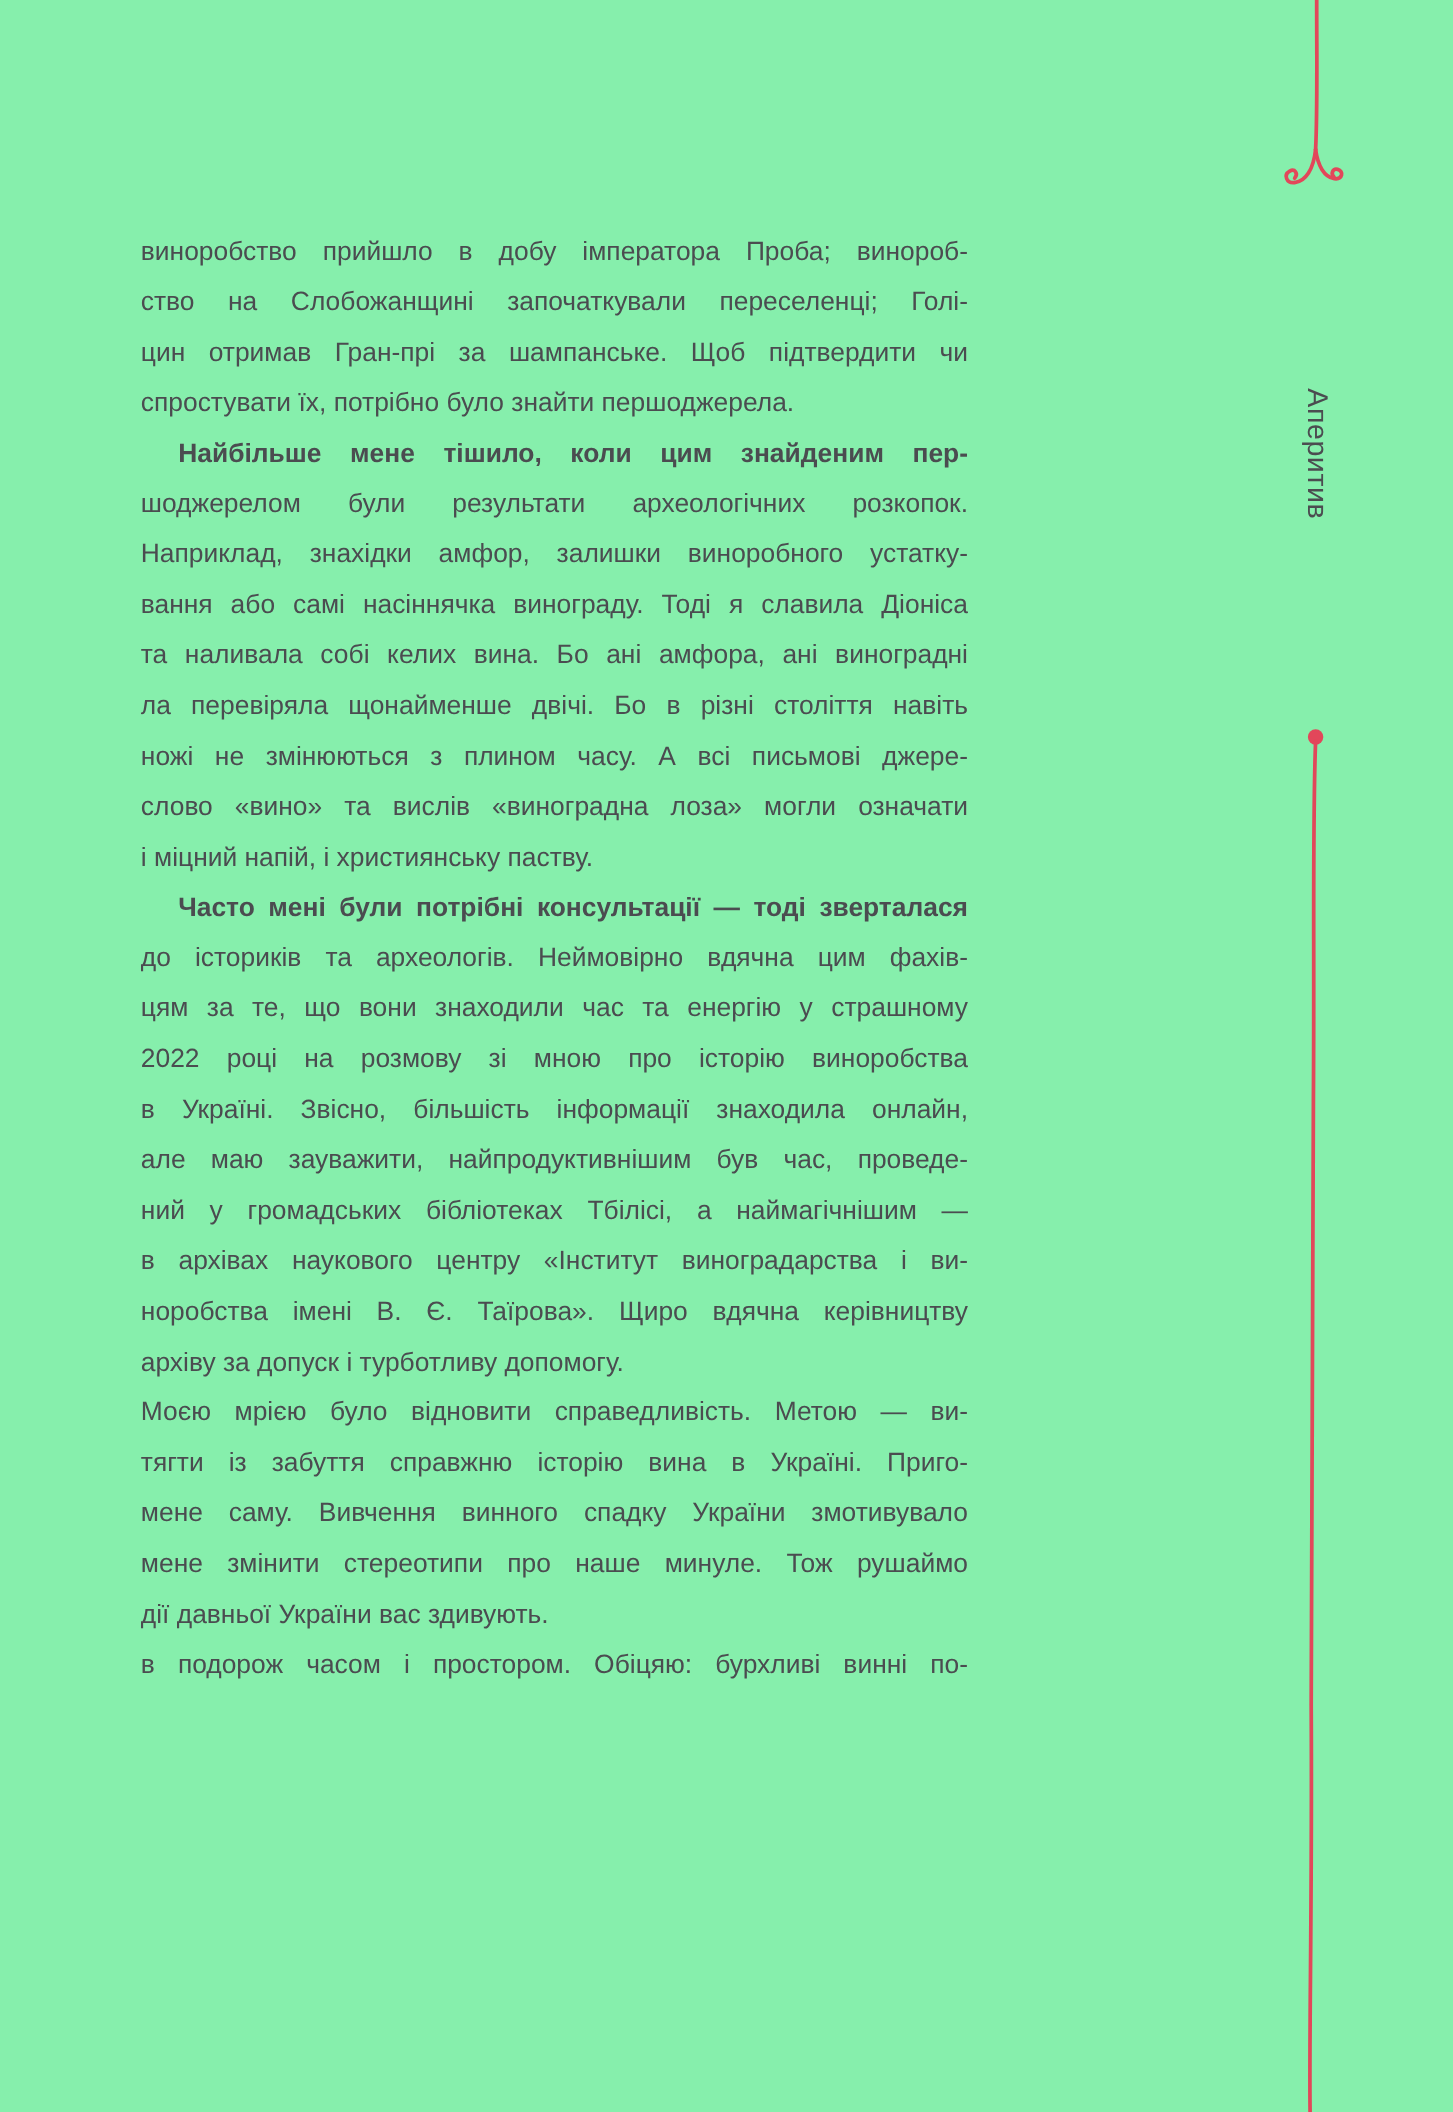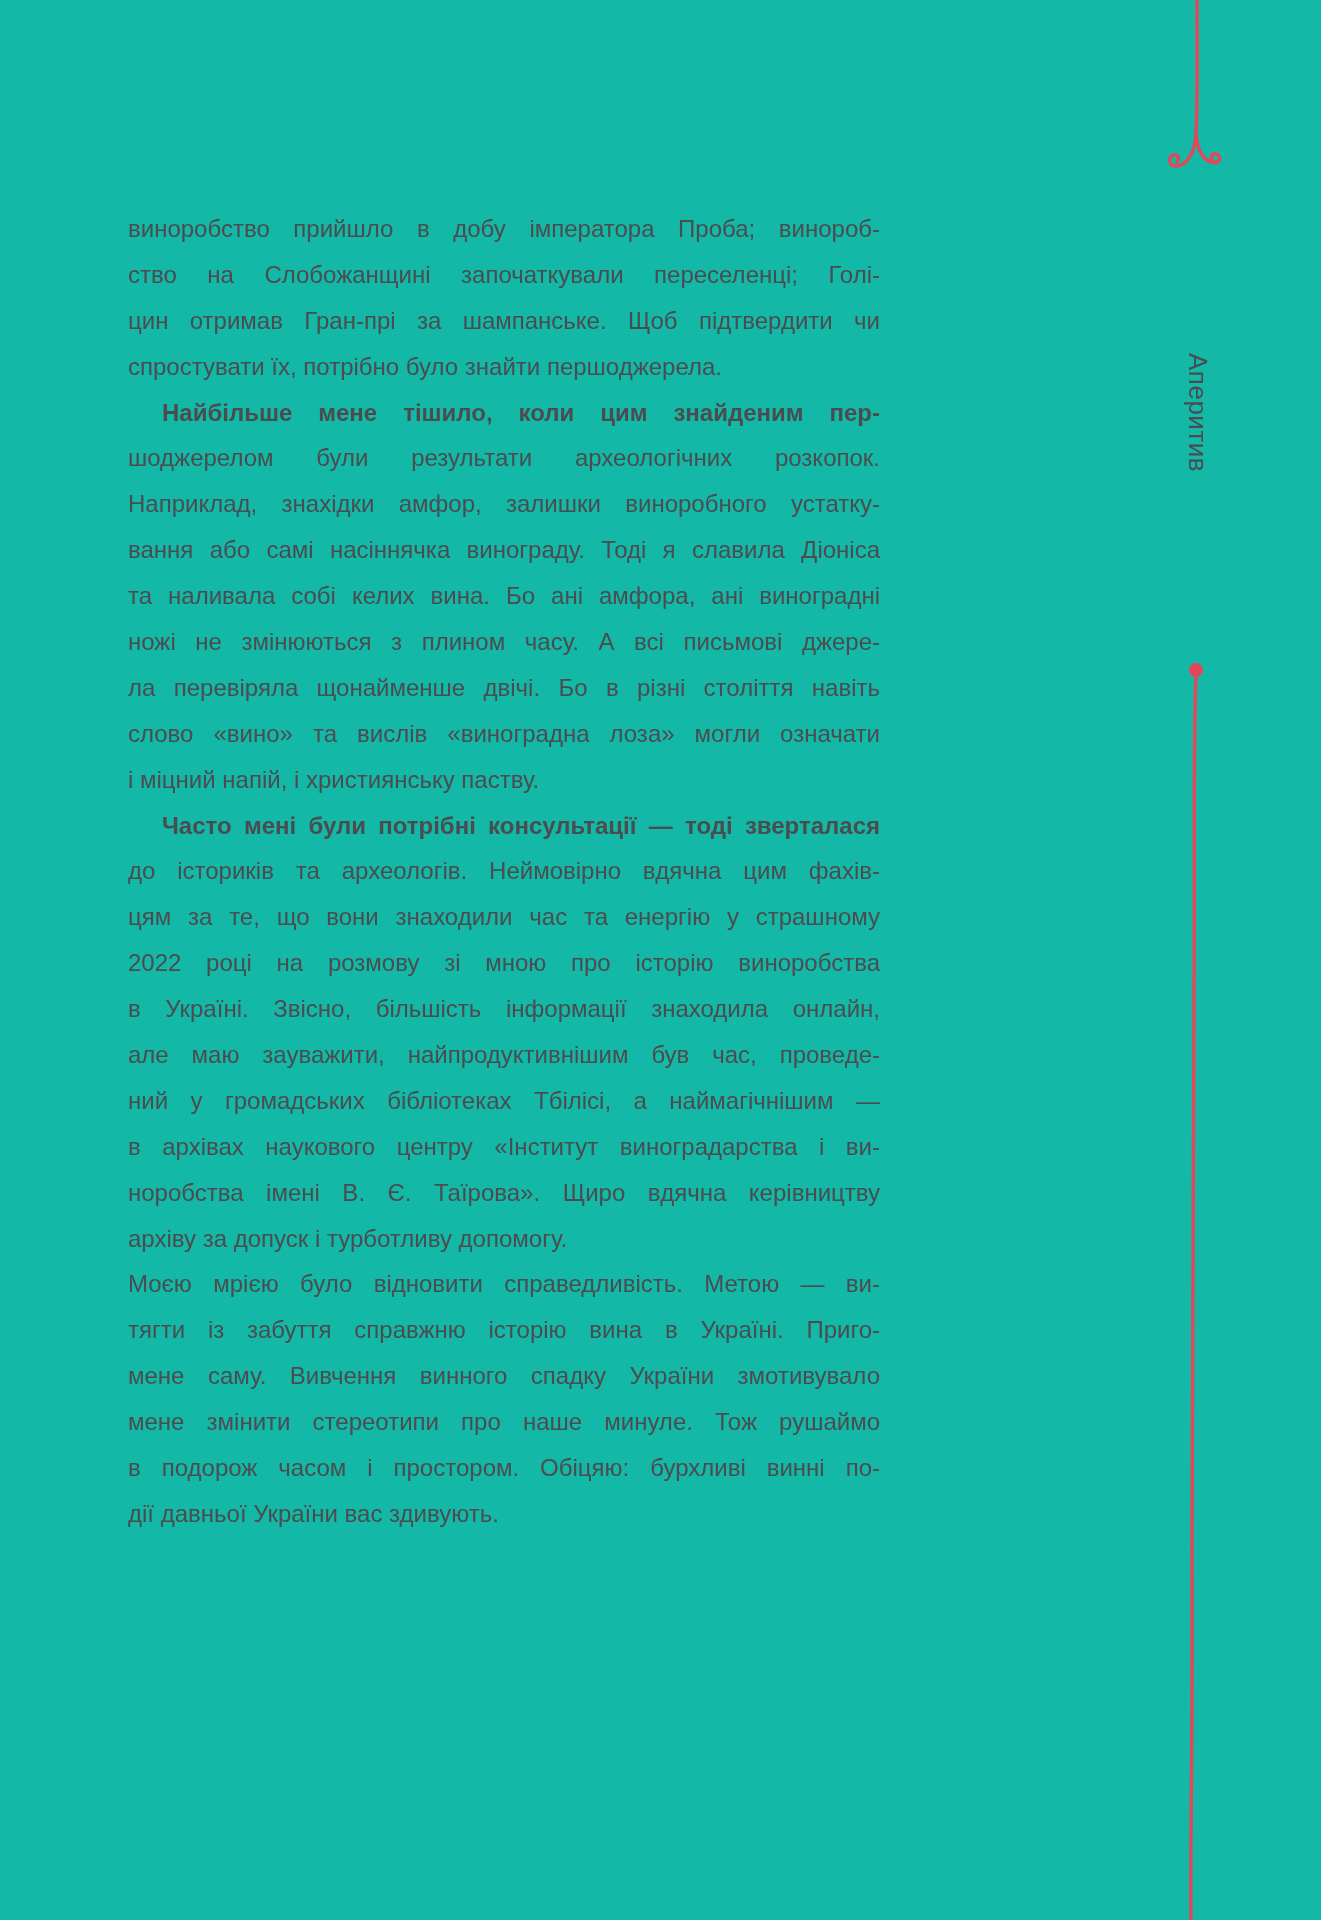--- a/index.html
+++ b/index.html
@@ -1,21 +1,21 @@
 <!DOCTYPE html>
 <html><head>
 <meta charset="utf-8">
 <style>
   html, body { margin: 0; padding: 0; }
   body { background: #ffffff; }
   .page {
     position: relative;
     width: 1321px;
     height: 1920px;
-    background: #14b8a6;
+    background: #86efac;
     overflow: hidden;
     font-family: "Liberation Sans", sans-serif;
   }
   .text-col {
     position: absolute;
     left: 128px;
     top: 206px;
     width: 752px;
     color: #4b4c50;
     font-size: 24px;
@@ -70,40 +70,40 @@
   <div class="text-col" style="color: rgb(75, 76, 80);">
       <div class="text-line just">виноробство прийшло в добу імператора Проба; винороб-</div>
       <div class="text-line just">ство на Слобожанщині започаткували переселенці; Голі-</div>
       <div class="text-line just">цин отримав Гран-прі за шампанське. Щоб підтвердити чи</div>
       <div class="text-line">спростувати їх, потрібно було знайти першоджерела.</div>
       <div class="text-line just indent">Найбільше мене тішило, коли цим знайденим пер-</div>
       <div class="text-line just">шоджерелом були результати археологічних розкопок.</div>
       <div class="text-line just">Наприклад, знахідки амфор, залишки виноробного устатку-</div>
       <div class="text-line just">вання або самі насіннячка винограду. Тоді я славила Діоніса</div>
       <div class="text-line just">та наливала собі келих вина. Бо ані амфора, ані виноградні</div>
+      <div class="text-line just">ла перевіряла щонайменше двічі. Бо в різні століття навіть</div>
       <div class="text-line just">ножі не змінюються з плином часу. А всі письмові джере-</div>
-      <div class="text-line just">ла перевіряла щонайменше двічі. Бо в різні століття навіть</div>
       <div class="text-line just">слово «вино» та вислів «виноградна лоза» могли означати</div>
       <div class="text-line">і міцний напій, і християнську паству.</div>
       <div class="text-line just indent">Часто мені були потрібні консультації — тоді зверталася</div>
       <div class="text-line just">до істориків та археологів. Неймовірно вдячна цим фахів-</div>
       <div class="text-line just">цям за те, що вони знаходили час та енергію у страшному</div>
       <div class="text-line just">2022 році на розмову зі мною про історію виноробства</div>
       <div class="text-line just">в Україні. Звісно, більшість інформації знаходила онлайн,</div>
       <div class="text-line just">але маю зауважити, найпродуктивнішим був час, проведе-</div>
       <div class="text-line just">ний у громадських бібліотеках Тбілісі, а наймагічнішим —</div>
       <div class="text-line just">в архівах наукового центру «Інститут виноградарства і ви-</div>
       <div class="text-line just">норобства імені В. Є. Таїрова». Щиро вдячна керівництву</div>
       <div class="text-line">архіву за допуск і турботливу допомогу.</div>
       <div class="text-line just">Моєю мрією було відновити справедливість. Метою — ви-</div>
       <div class="text-line just">тягти із забуття справжню історію вина в Україні. Приго-</div>
       <div class="text-line just">мене саму. Вивчення винного спадку України змотивувало</div>
       <div class="text-line just">мене змінити стереотипи про наше минуле. Тож рушаймо</div>
+      <div class="text-line">дії давньої України вас здивують.</div>
       <div class="text-line just">в подорож часом і простором. Обіцяю: бурхливі винні по-</div>
-      <div class="text-line">дії давньої України вас здивують.</div>
     </div>
 
   <div class="margin-label">Аперитив</div>
 
   <svg class="side-rule" width="44" height="1260" viewBox="0 0 44 1260">
     <circle cx="26" cy="10" r="7" fill="#e2475a"></circle>
     <path d="M26 14 C23 90 25 200 24 340 C23 530 21 710 22 890 C23 1070 20 1190 21 1260" fill="none" stroke="#e2475a" stroke-width="3.4" stroke-linecap="round"></path>
   </svg>
 
 </div>

